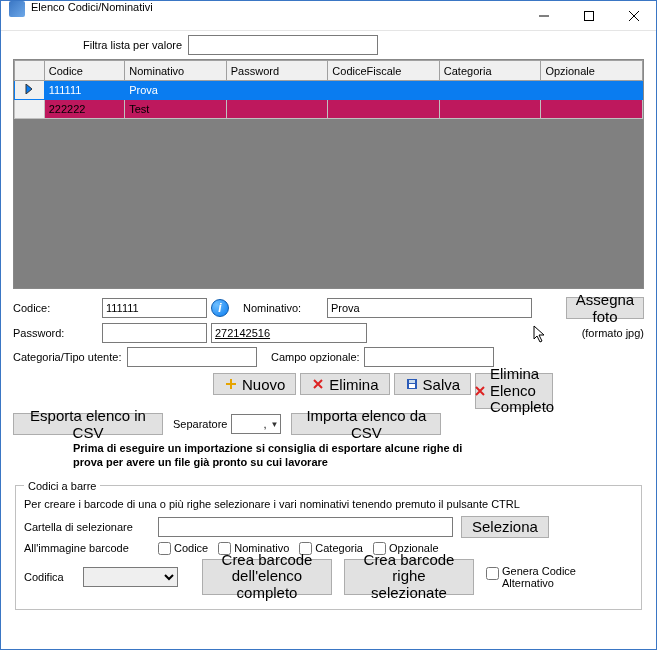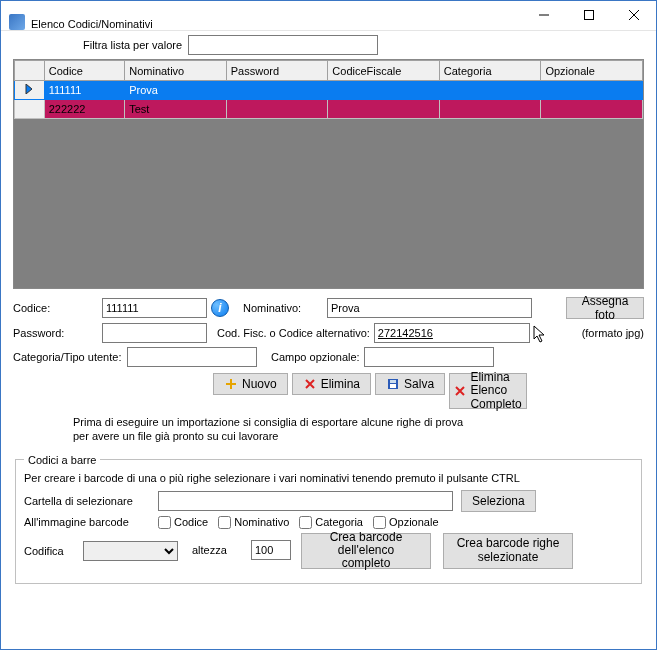--- a/index.html
+++ b/index.html
@@ -10,21 +10,21 @@
     background: #fff;
     width: 657px;
     height: 650px;
     overflow: hidden;
     border: 1px solid #3a76c4;
   }
   .titlebar {
     height: 30px;
     background: #fff;
     display: flex;
-    align-items: flex-end;
+    align-items: flex-start;
     padding: 0 0 0 8px;
     border-bottom: 1px solid #e5e5e5;
   }
   .titlebar .app-icon {
     width: 16px; height: 16px;
     background: linear-gradient(135deg,#3a76c4,#6ea8e8);
     margin-right: 6px;
     border-radius: 2px;
   }
   .titlebar .title { flex: 1; color: #000; }
@@ -78,41 +78,41 @@
   table.grid tr.selected td.rowhdr svg path{fill:#0a7cf0; stroke:#333;}
   .form-area { margin-top: 8px; }
   .frow { display: flex; align-items: center; margin-bottom: 4px; gap:4px;}
   .frow label.lbl { width: 85px; }
   .btn {
     background: #e1e1e1;
     border: 1px solid #adadad;
     height: 22px;
     padding: 0 10px;
     font-family: inherit;
-    font-size: 12px;
+    font-size: 15px;
     cursor: default;
     display: inline-flex;
     align-items: center;
     gap: 4px;
   }
   .btn.big { height: 36px; text-align:center; line-height:1.1; }
   .icon { width:14px; height:14px; display:inline-flex; align-items:center; justify-content:center;}
   .info-icon {
     width:18px;height:18px;border-radius:50%;
     background: radial-gradient(circle at 30% 30%, #6ebfff, #0a7cf0);
     color:#fff; font-weight:bold; font-style:italic;
     display:inline-flex;align-items:center;justify-content:center;
     font-size:12px; border:1px solid #0a5bb0;
   }
   .sep-select {
     border:1px solid #7a7a7a; height:20px; width:50px; background:#fff;
     display:inline-flex; align-items:center; justify-content:flex-end; padding-right:2px;
   }
   .sep-select::after{content:"▼"; font-size:8px; color:#333;}
-  .note { margin: 6px 0 4px 60px; max-width: 400px; line-height:1.3;}
+  .note { margin: 6px 0 4px 60px; max-width: 400px; line-height:1.3;font-weight:bold;}
   fieldset.barcode {
     border: 1px solid #c0c0c0;
     margin-top: 10px;
     padding: 6px 8px 10px 8px;
   }
   fieldset.barcode legend { padding: 0 4px; }
   .chk { display:inline-flex; align-items:center; gap:3px; margin-right:6px;}
   .chk input { margin:0; }
   .cursor-arrow {
     position:absolute;
@@ -196,21 +196,20 @@
       <input class="textin" style="width: 105px;" value="111111">
       <span class="info-icon">i</span>
       <label style="margin-left:10px;width:80px">Nominativo:</label>
       <input class="textin" style="width: 205px;" value="Prova">
       <span style="flex:1"></span>
       <button class="btn" style="width:78px;justify-content:center">Assegna foto</button>
     </div>
     <div class="frow" style="position:relative">
       <label class="lbl">Password:</label>
       <input class="textin" style="width: 105px;" value="">
-      <label style="margin-left:6px">Cod. Fisc. o Codice alternativo:</label>
       <input class="textin" style="width: 156px; text-decoration: underline;" value="272142516">
       <svg class="cursor-arrow" style="left:520px;top:2px" width="14" height="18">
         <path d="M1 1 L1 14 L4 11 L7 17 L9 16 L6 10 L11 10 Z" fill="#fff" stroke="#000" stroke-width="1"></path>
       </svg>
       <span style="flex:1"></span>
       <span>(formato jpg)</span>
     </div>
     <div class="frow">
       <label style="width:110px">Categoria/Tipo utente:</label>
       <input class="textin" style="width: 130px;" value="">
@@ -250,20 +249,28 @@
           <svg width="12" height="12">
               <path d="M2 2 L10 10 M10 2 L2 10" stroke="#d22" stroke-width="2"></path>
             </svg>
         </span>
         <span style="white-space:pre-line;text-align:left">Elimina
 Elenco
 Completo</span>
       </button>
     </div>
 
+    <div class="frow" style="margin-top:2px;">
+      <button class="btn" style="width:150px;justify-content:center">Esporta elenco in CSV</button>
+      <label style="margin-left:6px">Separatore</label>
+      <div class="sep-select">
+        <span style="margin-right:4px">,</span>
+      </div>
+      <button class="btn" style="width:150px;justify-content:center;margin-left:6px">Importa elenco da CSV</button>
+    </div>
 
     <div class="note">Prima di eseguire un importazione si consiglia di esportare alcune righe di prova per avere un file già pronto su cui lavorare</div>
   </div>
 
   <fieldset class="barcode">
     <legend>Codici a barre</legend>
     <div style="margin-bottom:6px">Per creare i barcode di una o più righe selezionare i vari nominativi tenendo premuto il pulsante CTRL</div>
 
     <div class="frow">
       <label style="width:130px">Cartella di selezionare</label>
@@ -290,27 +297,28 @@
           <span>Opzionale</span>
         </label>
       <span style="flex:1"></span>
     </div>
 
     <div class="frow" style="align-items:center">
       <label style="width:55px">Codifica</label>
       <select class="combo" style="width:95px"></select>
 
       <div style="margin-left:10px">
-        <div class="frow" style="margin-bottom:2px">
-          <label style="width:55px">altezza</label>
-          <input class="textin" style="width: 40px;" value="100">
-        </div>
       </div>
 
       <button class="btn big" style="width:130px;justify-content:center;white-space:pre-line;margin-left:6px">Crea barcode
 dell'elenco completo</button>
       <button class="btn big" style="width:130px;justify-content:center;white-space:pre-line;margin-left:8px">Crea barcode righe
 selezionate</button>
 
+      <label class="chk" style="align-items:flex-start;margin-left:8px">
+        <input type="checkbox" style="margin-top: 2px;">
+        <span style="white-space:pre-line">Genera Codice
+Alternativo</span>
+      </label>
     </div>
   </fieldset>
 
 </div>
 
 </body></html>

